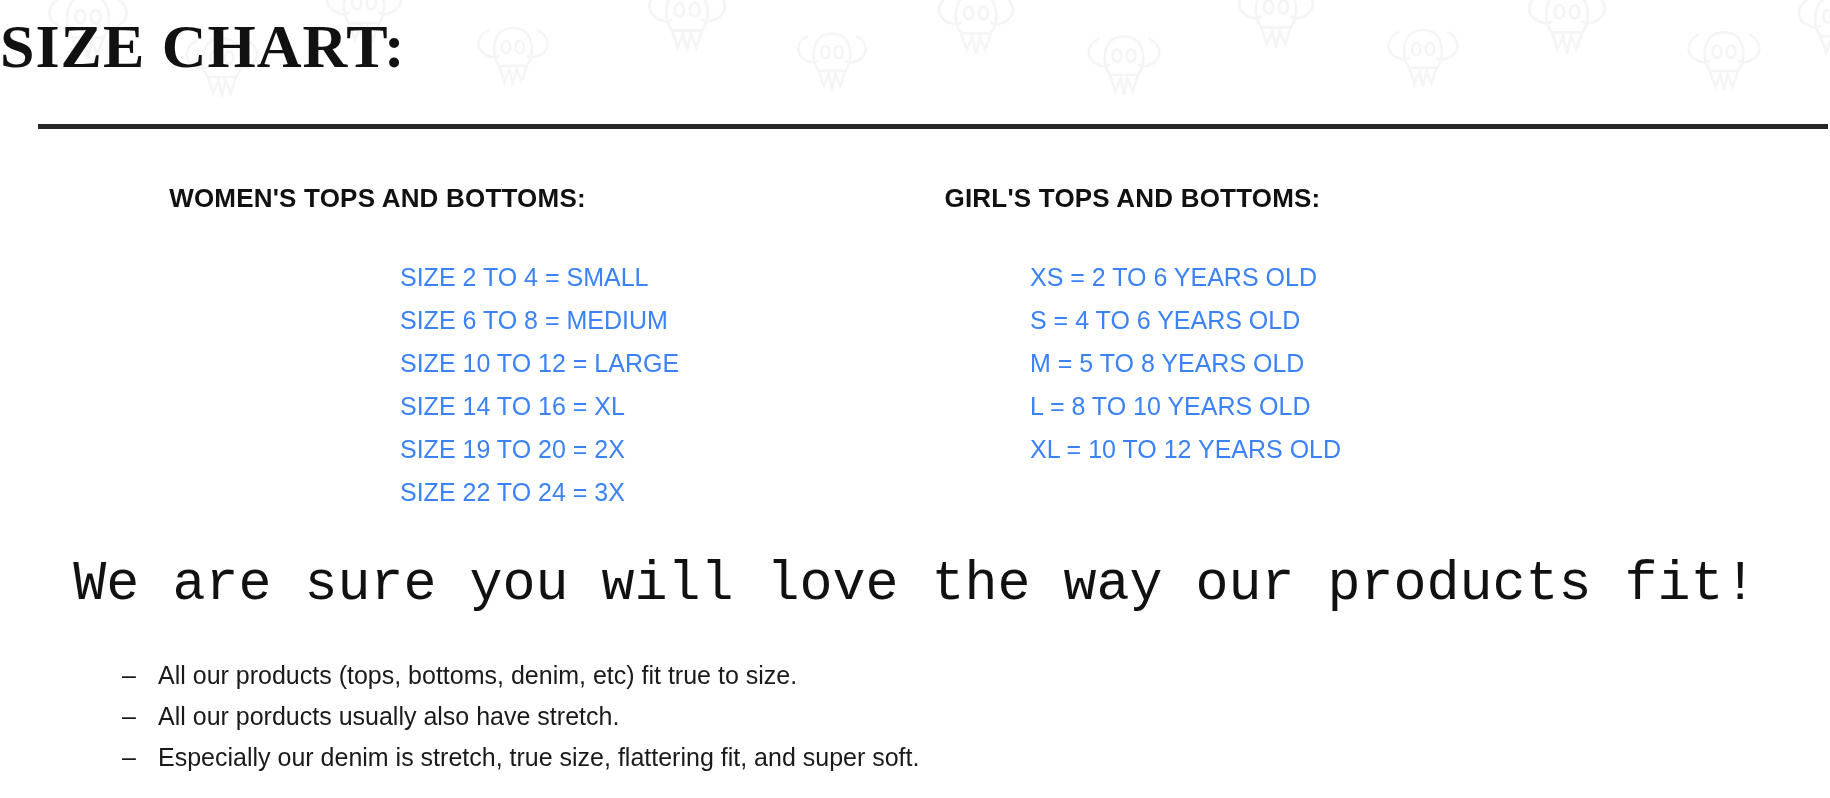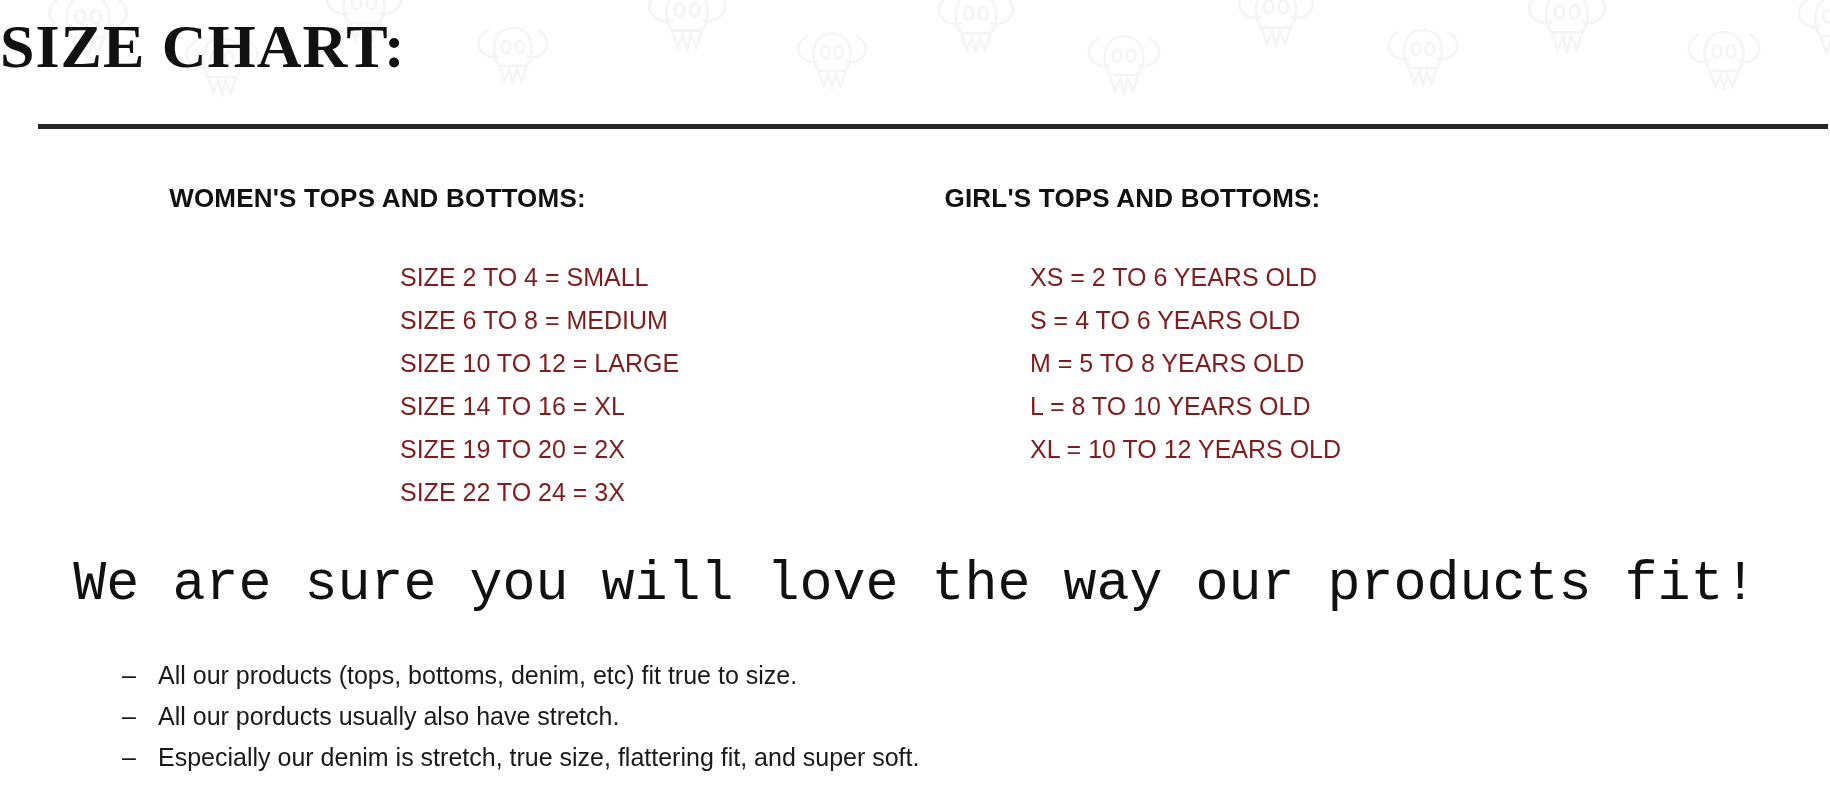--- a/index.html
+++ b/index.html
@@ -79,21 +79,21 @@
     font-family: "Liberation Sans", sans-serif;
     font-weight: bold;
     font-size: 26px;
     color: #111111;
     letter-spacing: 0.2px;
   }
   .col-list {
     margin-top: 42px;
     font-size: 25px;
     line-height: 43px;
-    color: #7f1d1d;
+    color: #3b82f6;
   }
   #women-list {
     padding-left: 400px;
   }
   #girls-list {
     padding-left: 275px;
   }
   .entry {
     white-space: pre;
   }

